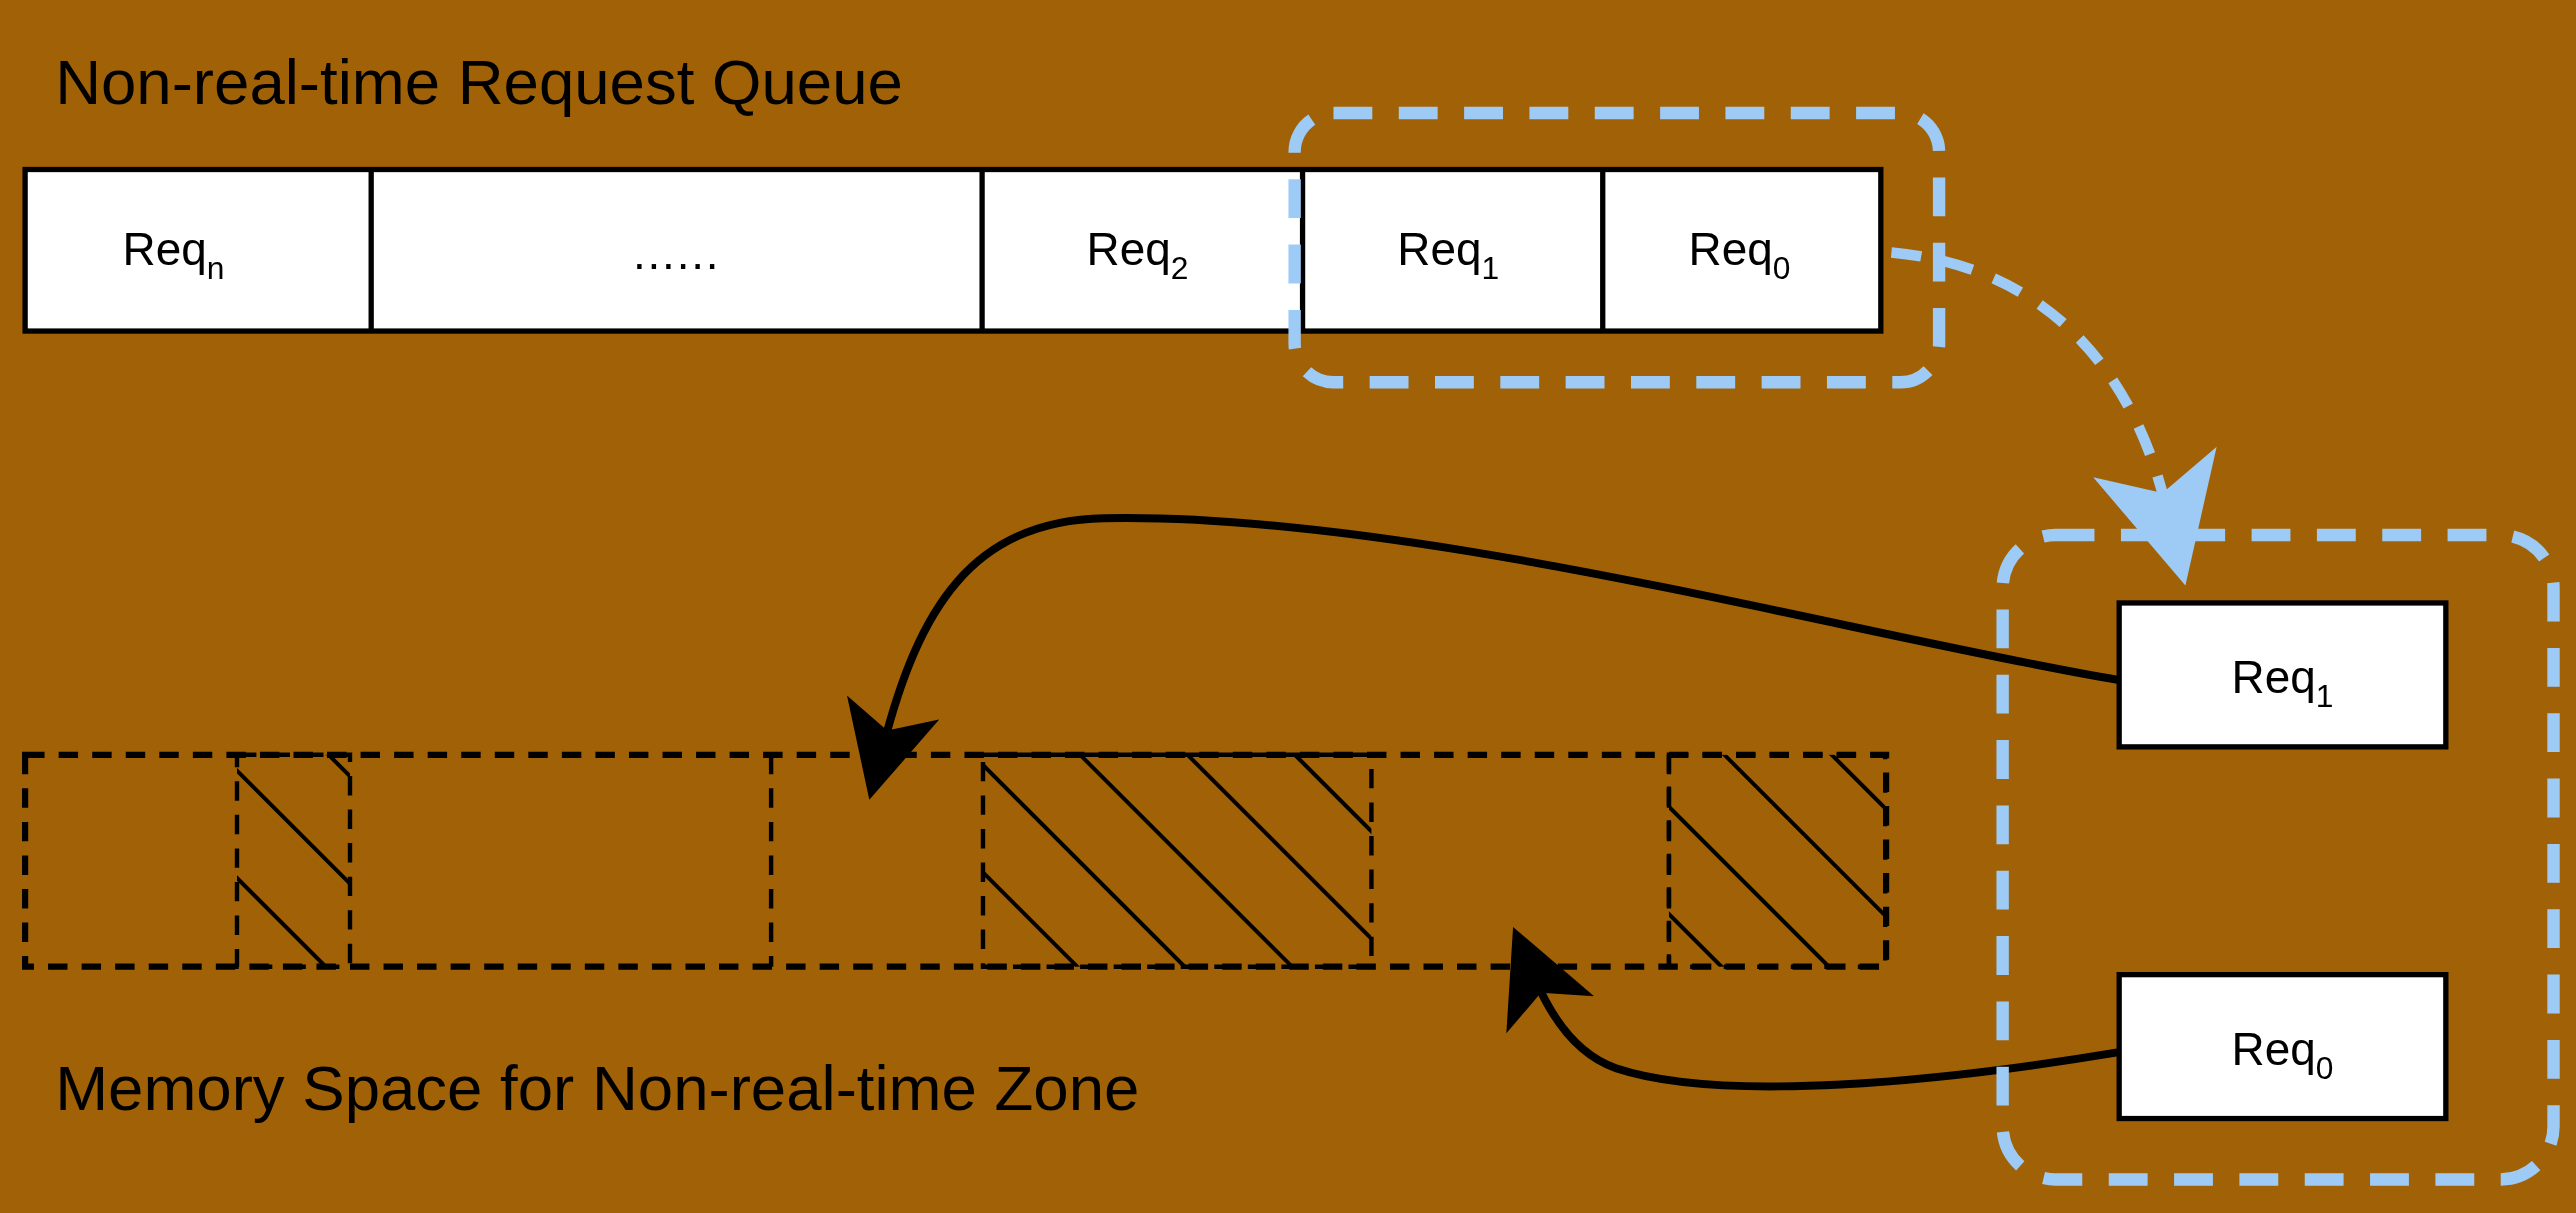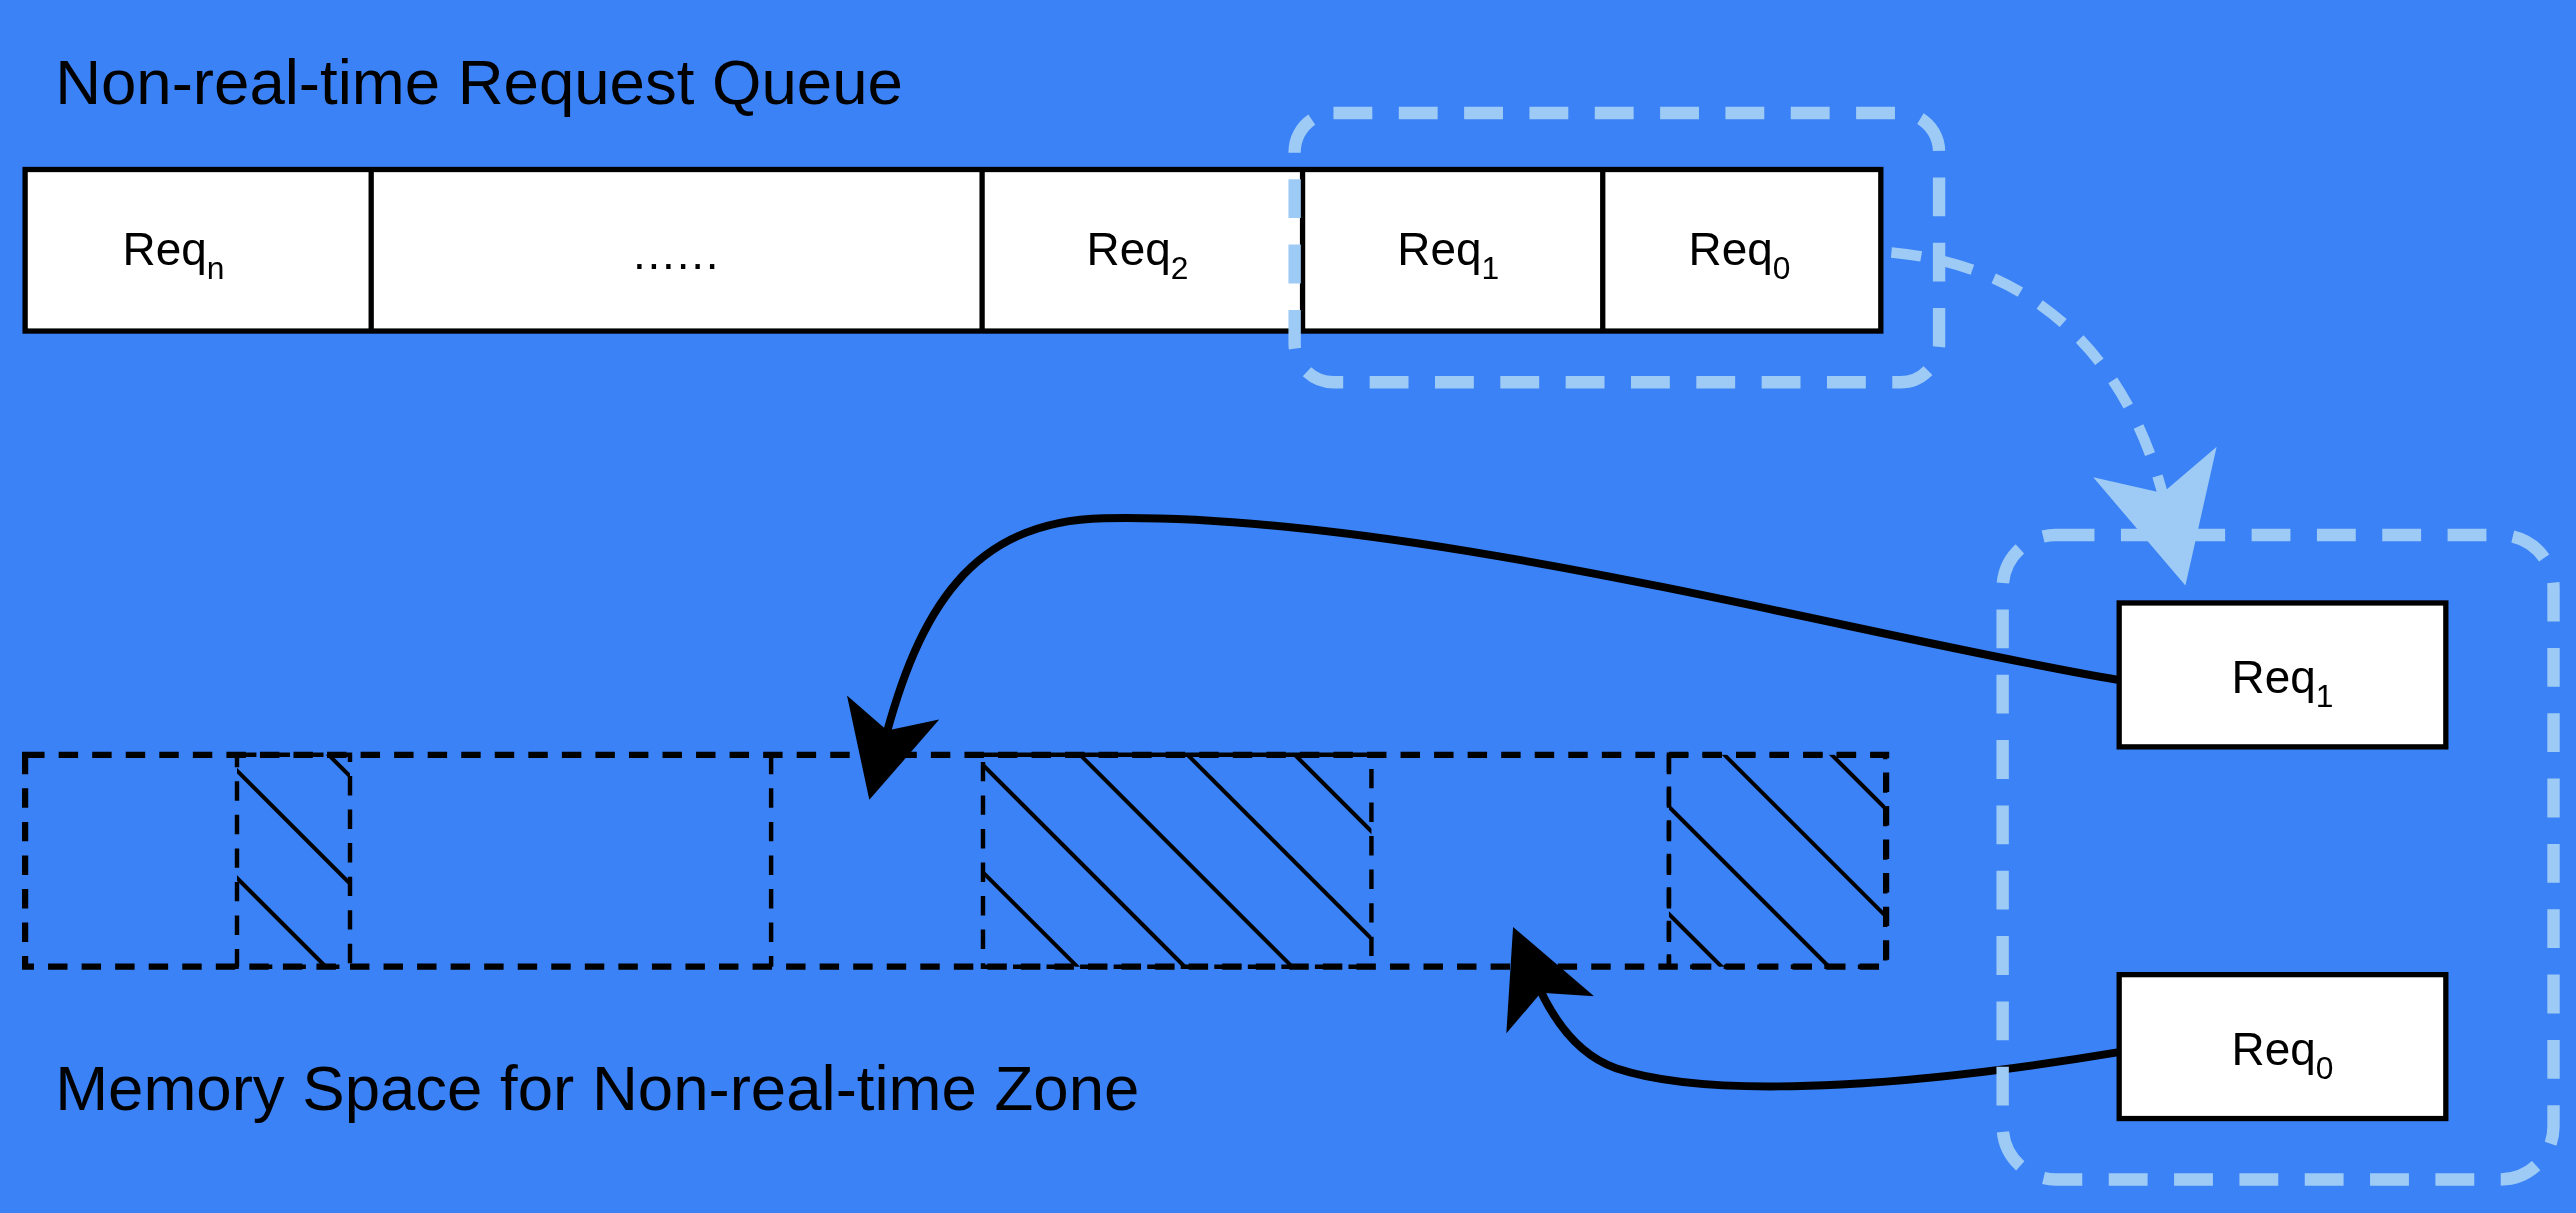--- a/index.html
+++ b/index.html
@@ -8,21 +8,21 @@
     background: #ffffff;
   }
   body {
     font-family: "Liberation Sans", sans-serif;
     color: #000000;
   }
   #canvas {
     position: relative;
     width: 2576px;
     height: 1213px;
-    background: #3b82f6;
+    background: #a16207;
     overflow: hidden;
   }
   #figure-svg {
     position: absolute;
     left: 0;
     top: 0;
     width: 2576px;
     height: 1213px;
   }
   .ttl {

